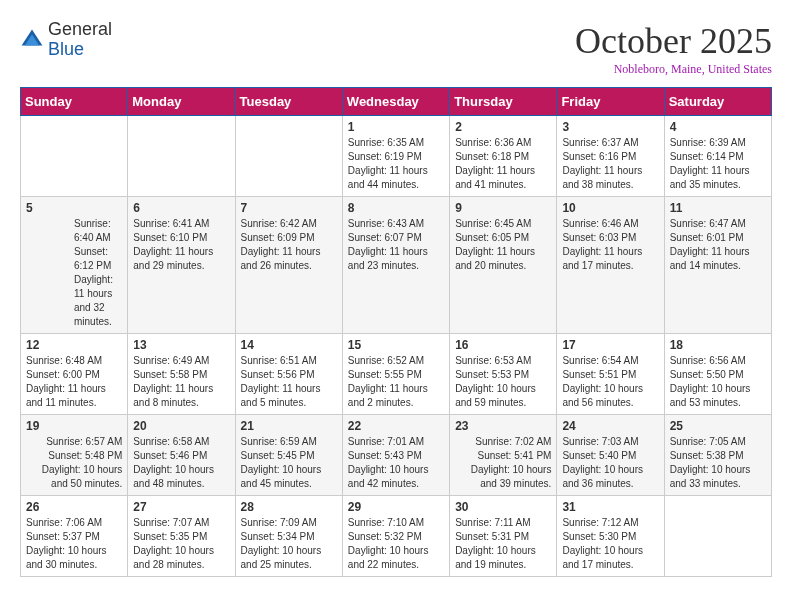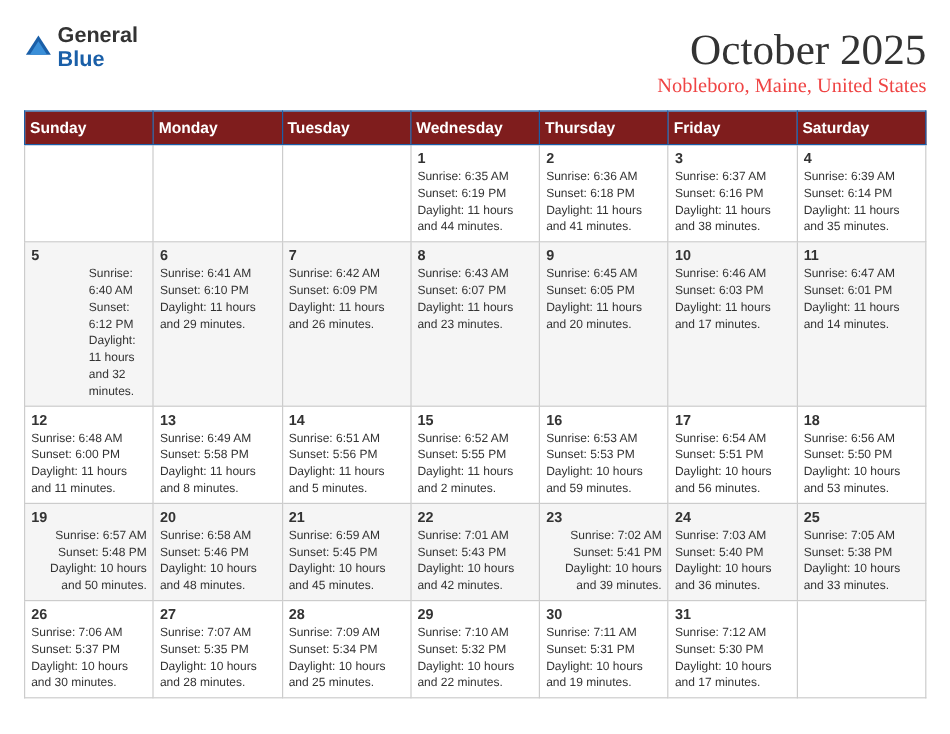--- a/index.html
+++ b/index.html
@@ -16,49 +16,49 @@
       align-items: flex-start;
       margin-bottom: 10px;
     }
     .logo {
       display: flex;
       align-items: center;
       gap: 4px;
     }
     .logo-text {
       font-size: 18px;
-      font-weight: bold;
+      font-weight: normal;
       line-height: 1.1;
     }
     .logo-general { color: #333; }
     .logo-blue { color: #1a5fa8; }
     .logo-icon {
       width: 24px;
       height: 24px;
     }
     .title-block {
       text-align: right;
       font-family: Liberation Serif, serif;
     }
     .month-title {
       font-size: 36px;
       font-weight: normal;
       color: #333;
     }
     .location {
-      font-size: 17px;
-      color: #ef4444;
+      font-size: 12px;
+      color: #a21caf;
     }
     .calendar {
       width: 100%;
       border-collapse: collapse;
       border: 1px solid #ccc;
     }
     .calendar th {
-      background-color: #7f1d1d;
+      background-color: #be185d;
       color: #fff;
       font-size: 13px;
       font-weight: bold;
       padding: 6px 4px;
       text-align: left;
       border: 1px solid #1a5fa8;
     }
     .calendar td {
       vertical-align: top;
       border: 1px solid #ccc;

